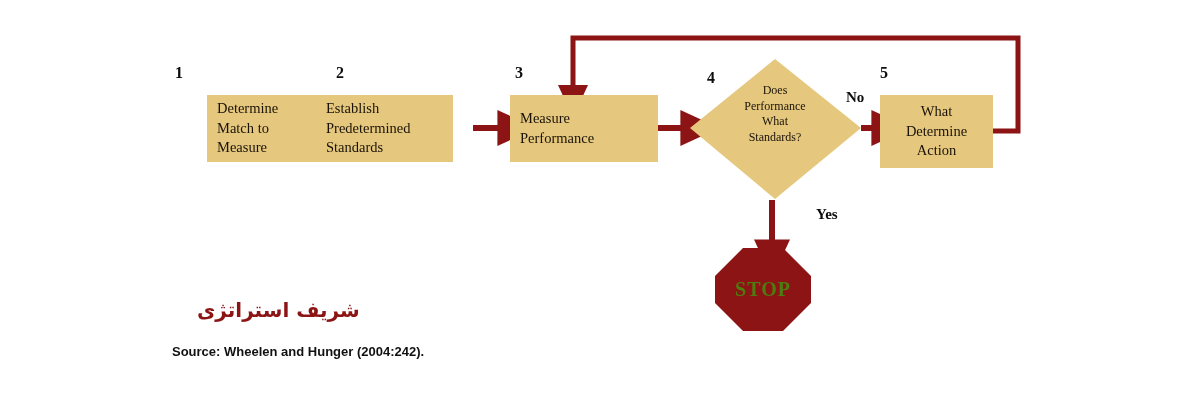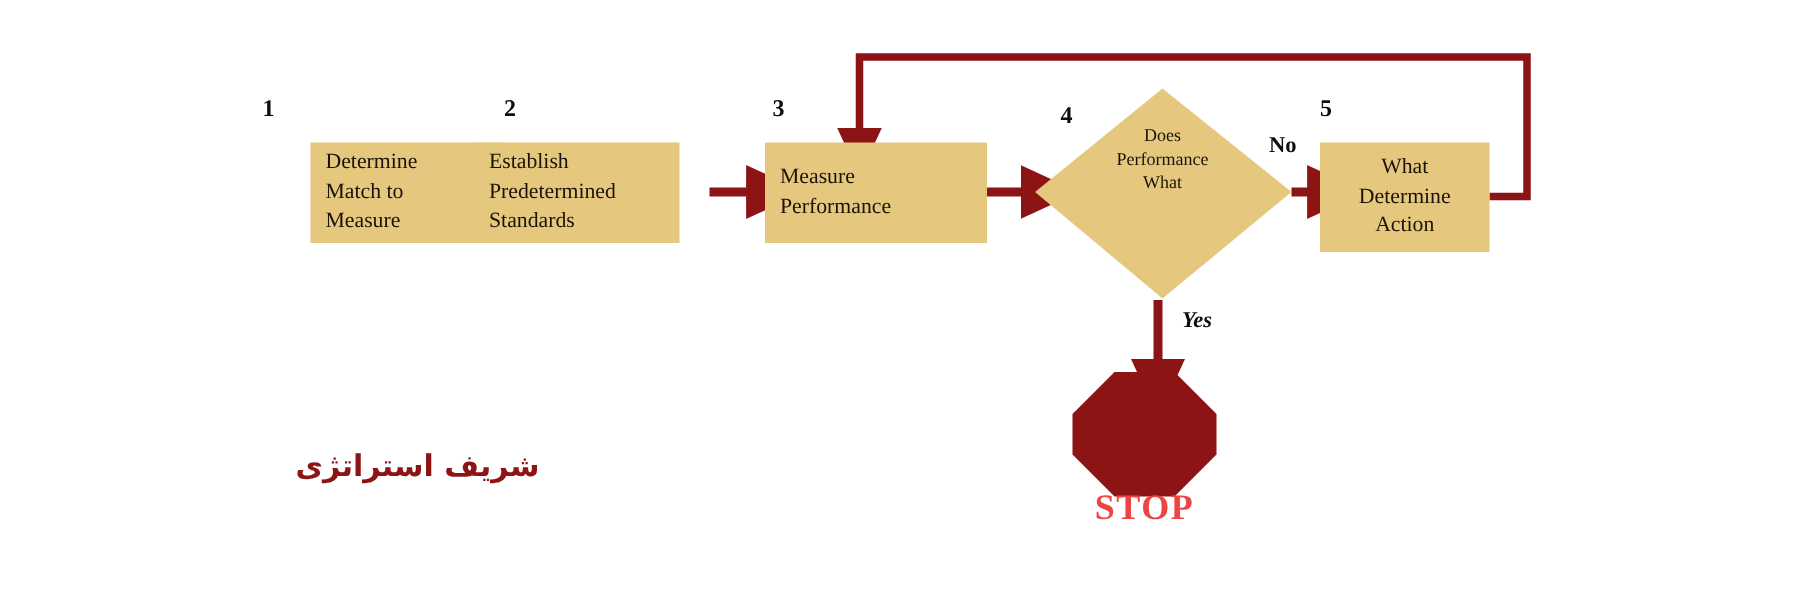--- a/index.html
+++ b/index.html
@@ -73,24 +73,23 @@
     font-size: 12px;
     line-height: 1.3;
     color: #1a1208;
   }
   .stop-text {
     position: absolute;
     width: 120px;
     text-align: center;
     font-family: "Liberation Serif", serif;
     font-weight: bold;
-    font-size: 24px;
+    font-size: 20px;
     letter-spacing: 1px;
-    color: #ef4444;
-    margin-top: 48px;
+    color: #4d7c0f;
   }
   .fa-caption {
     position: absolute;
     direction: rtl;
     font-family: "DejaVu Sans", sans-serif;
     font-size: 20px;
     font-weight: bold;
     color: #8C1414;
     white-space: nowrap;
   }
@@ -153,29 +152,31 @@
   <div class="node left-text" style="left:510px; top:95px; width:148px; height:67px;">
     <div class="node-line">Measure</div>
     <div class="node-line">Performance</div>
   </div>
 
   <div class="step-num" style="left:707px; top:69px;">4</div>
   <div class="diamond-text" style="left:685px; top:83px;">
     <div class="node-line">Does</div>
     <div class="node-line">Performance</div>
     <div class="node-line">What</div>
+    <div class="node-line">Standards?</div>
   </div>
 
   <div class="step-num" style="left:880px; top:64px;">5</div>
   <div class="node center-text" style="left:880px; top:95px; width:113px; height:73px;">
     <div class="node-line">What</div>
     <div class="node-line">Determine</div>
     <div class="node-line">Action</div>
   </div>
 
   <div class="edge-label" style="left:846px; top:89px;">No</div>
-  <div class="edge-label" style="left:788px; top:206px;font-style:italic;">Yes</div>
+  <div class="edge-label" style="left:816px; top:206px;">Yes</div>
 
   <div class="stop-text" style="left:703px; top:278px;">STOP</div>
 
   <div class="fa-caption" style="left:197px; top:298px;">شریف استراتژی</div>
+  <div class="source-caption" style="left:172px; top:344px;">Source: Wheelen and Hunger (2004:242).</div>
 
 </div>
 
 </body></html>

